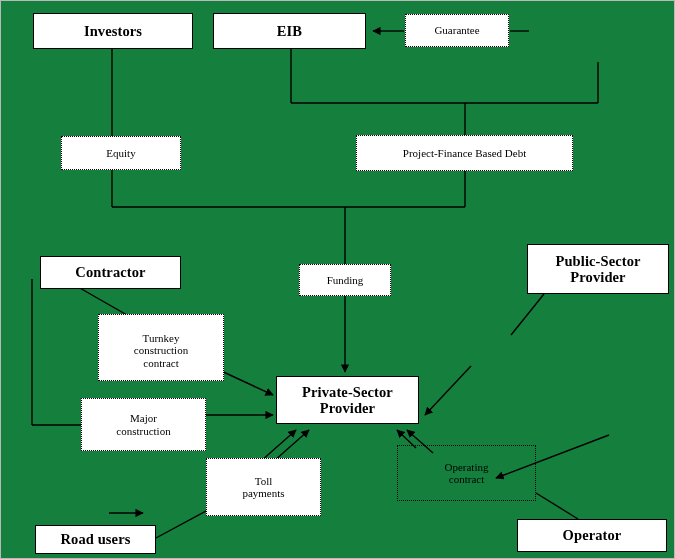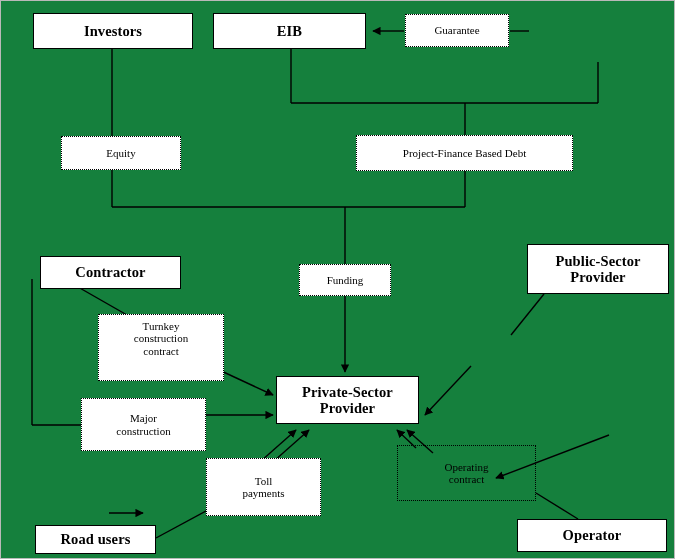--- a/index.html
+++ b/index.html
@@ -60,20 +60,21 @@
     font-size: 11px;
   }
   
   .overflow-text {
     align-items: flex-start;
     padding-top: 5px;
     overflow: visible;
   }
   .overflow-text .lbl {
     background: transparent;
+    margin-top: 12px;
   }
 </style>
 </head>
 <body>
 
 <div id="diagram">
 
   <svg id="edges" viewBox="0 0 675 559" width="675" height="559" xmlns="http://www.w3.org/2000/svg">
     <defs>
       <marker id="arrowFill" viewBox="0 0 10 10" refX="9" refY="5" markerWidth="6" markerHeight="6" orient="auto-start-reverse">

